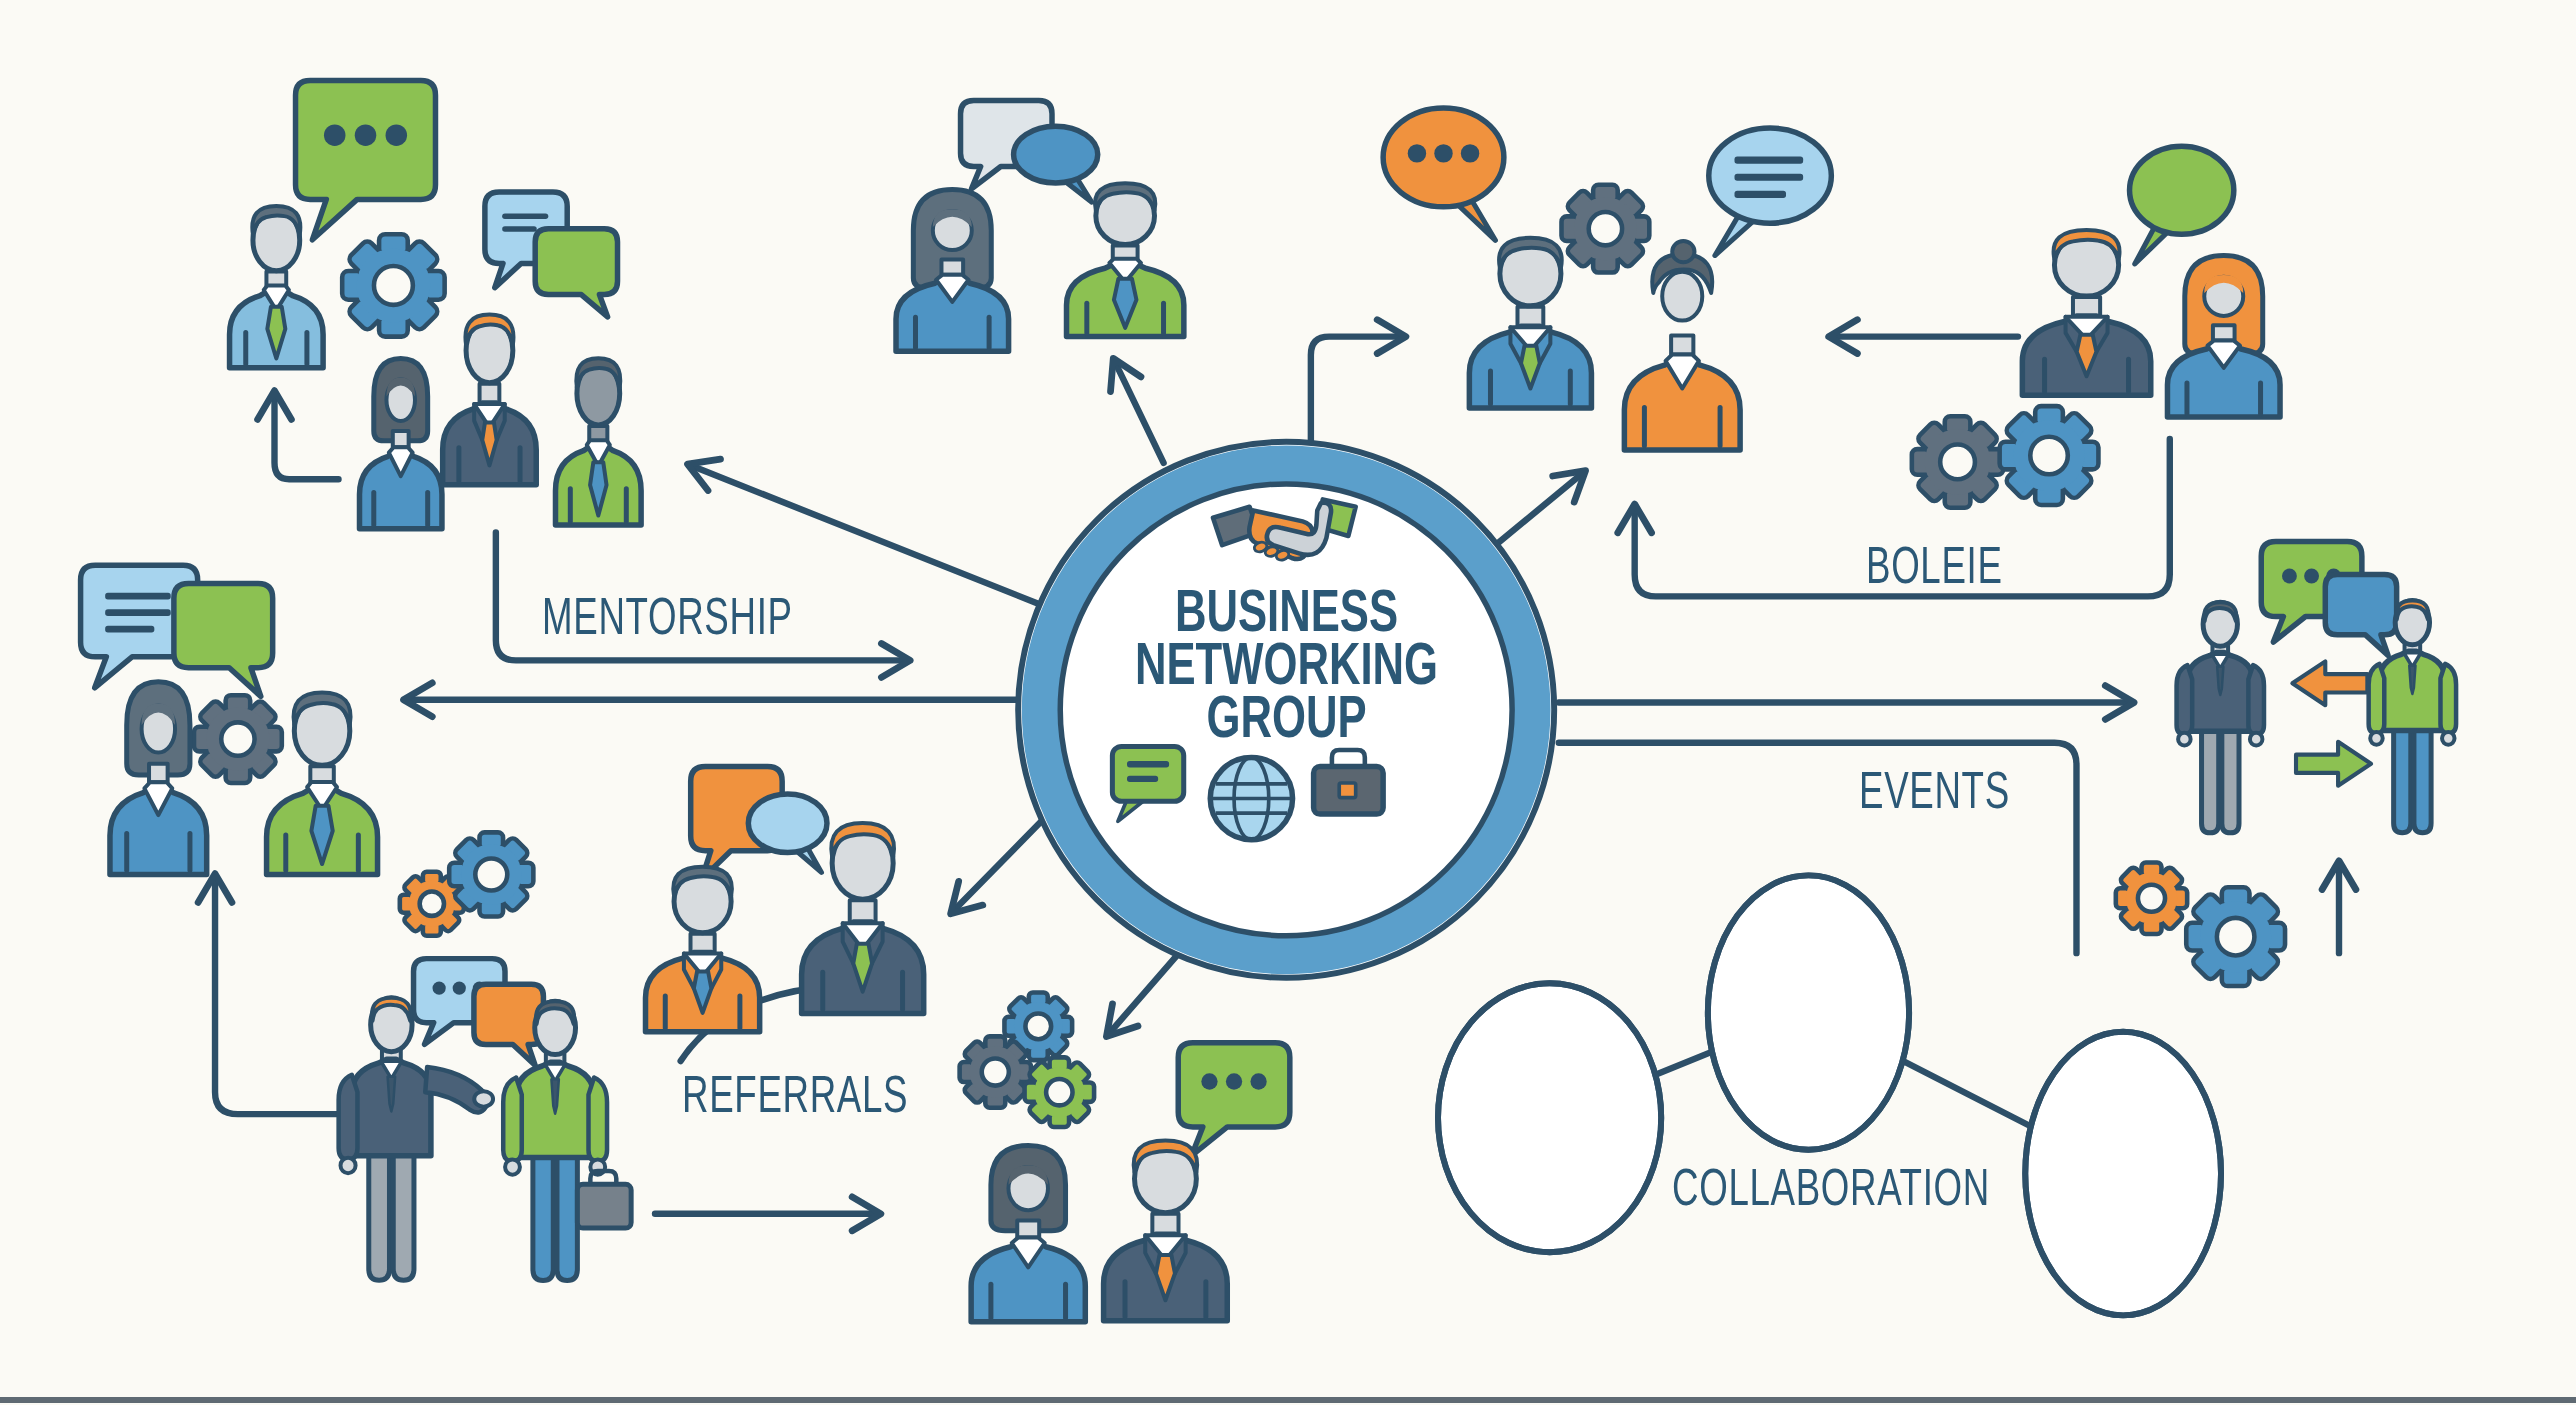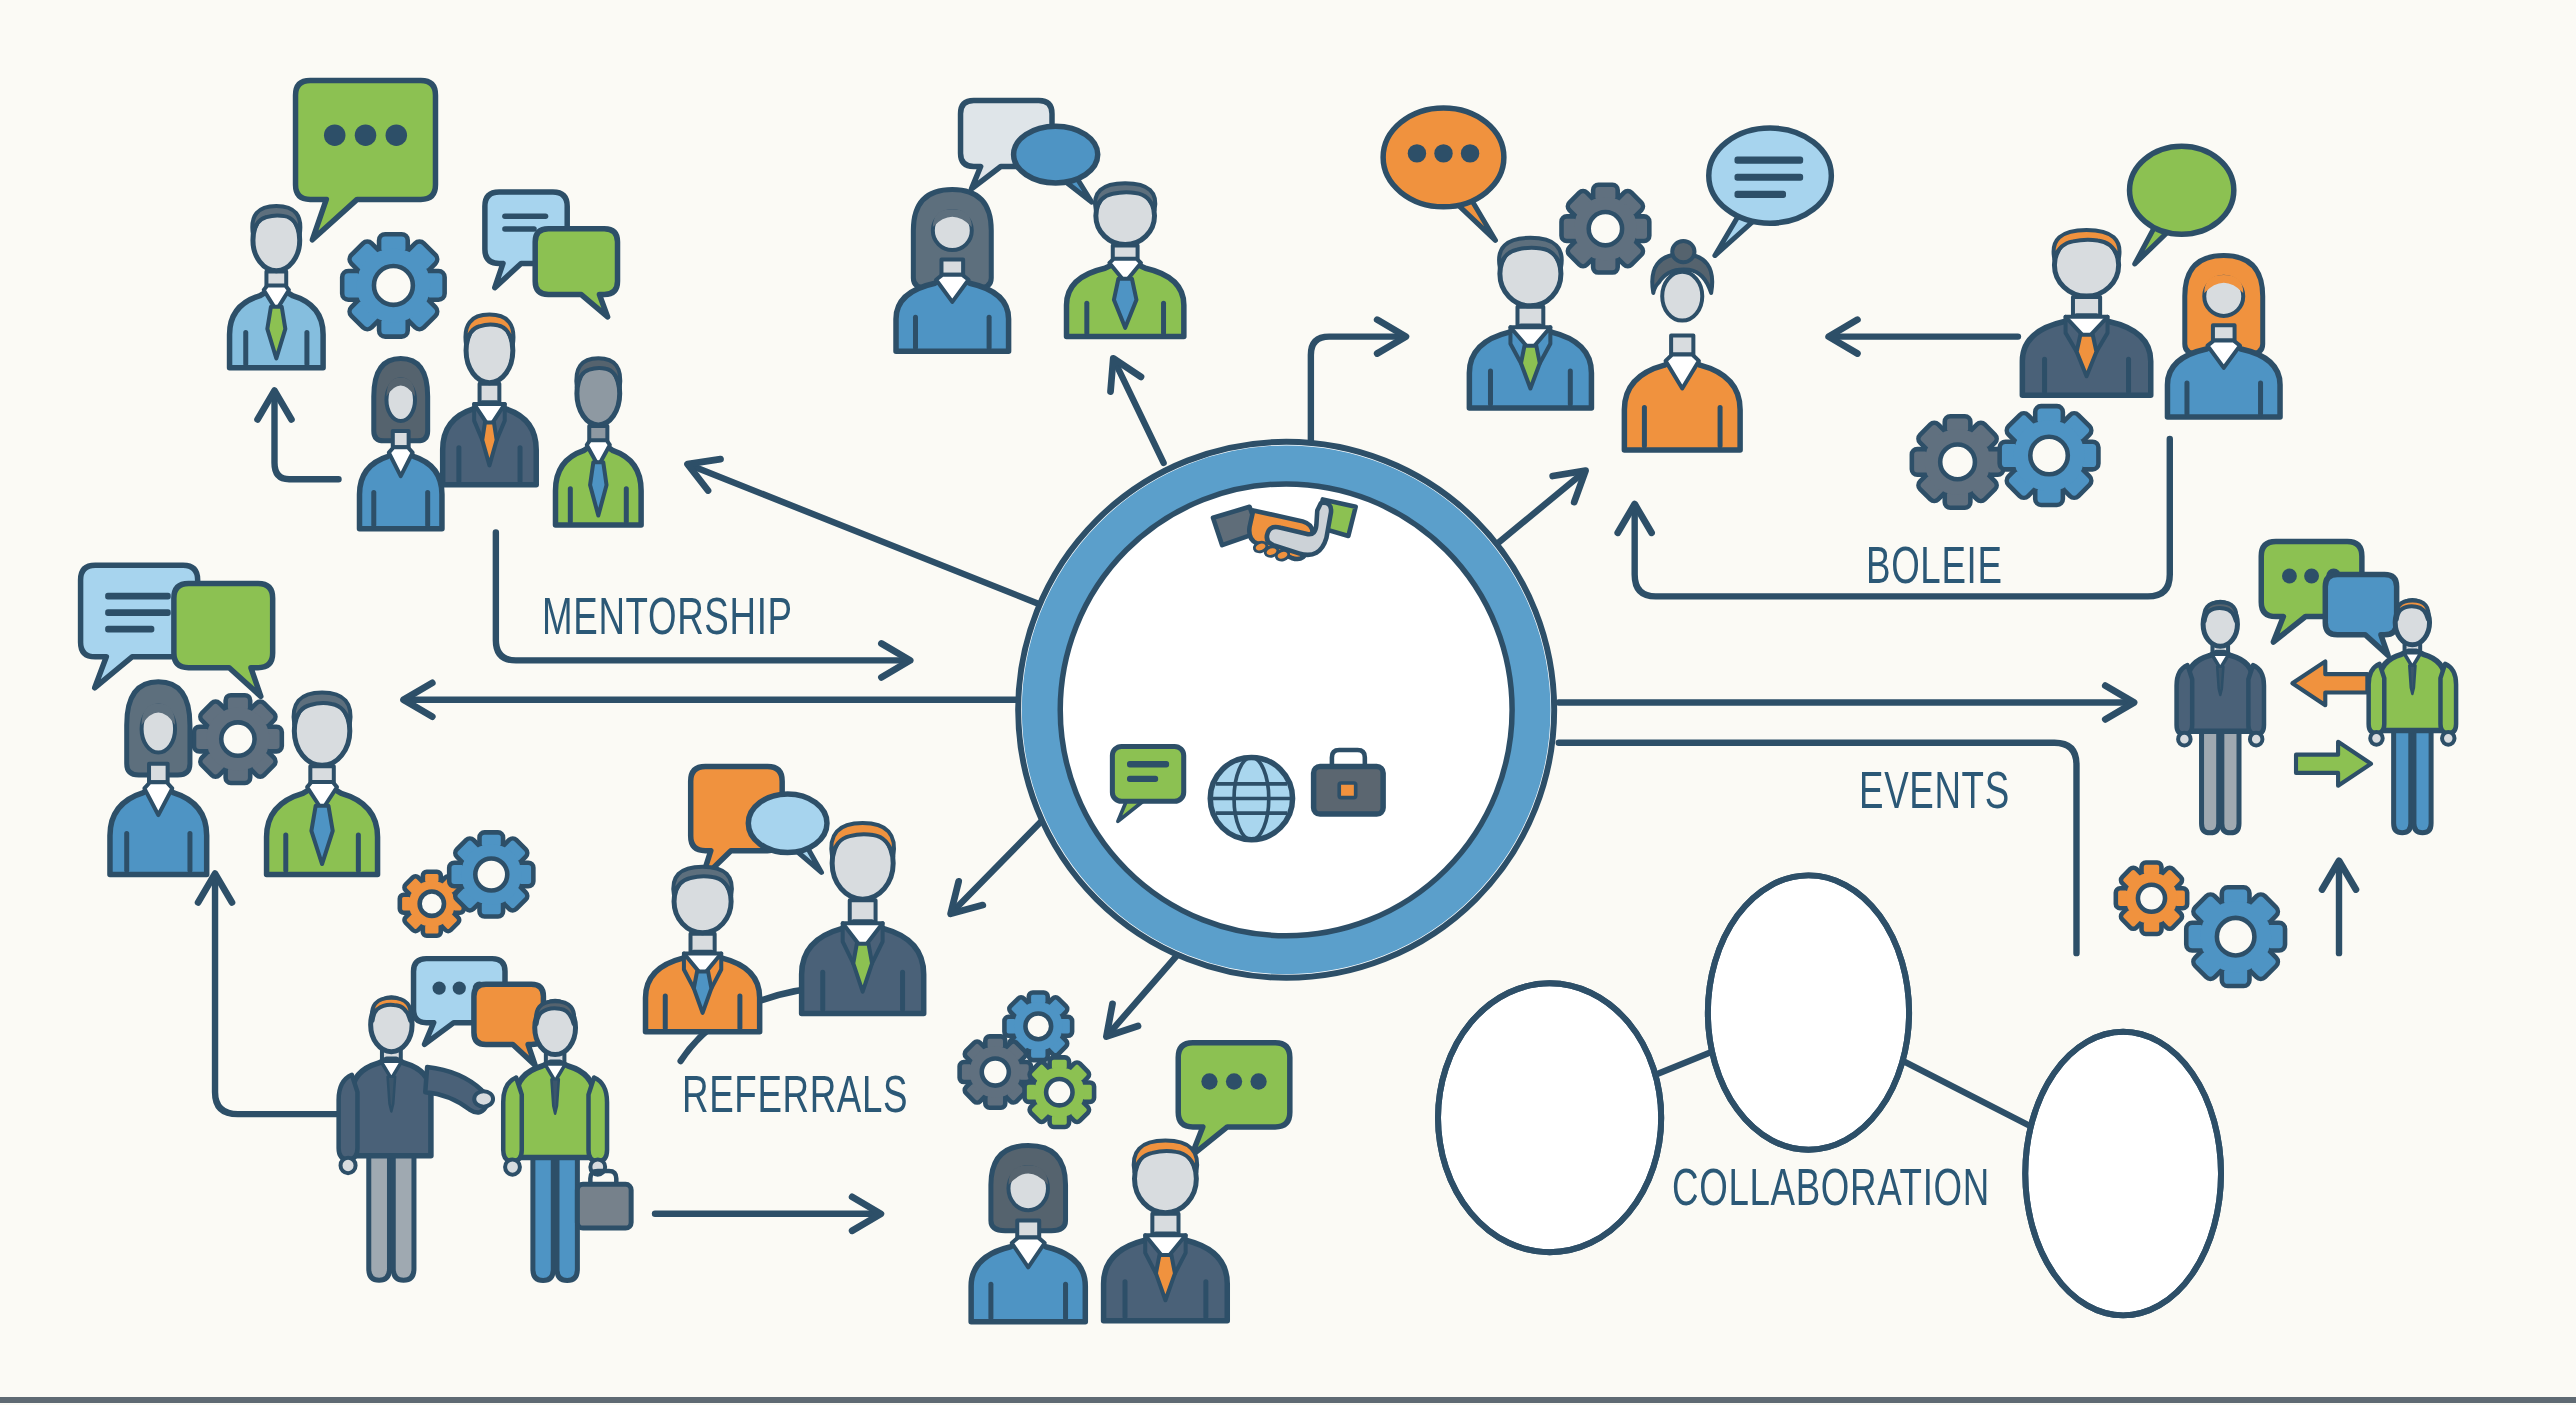--- a/index.html
+++ b/index.html
@@ -650,20 +650,25 @@
             <path d="M26,160 L26,196" fill="none" stroke="#2d4f68" stroke-width="5" stroke-linejoin="round" stroke-linecap="round" vector-effect="non-scaling-stroke"></path>
             <path d="M94,160 L94,196" fill="none" stroke="#2d4f68" stroke-width="5" stroke-linejoin="round" stroke-linecap="round" vector-effect="non-scaling-stroke"></path>
             <ellipse cx="60" cy="58" rx="18" ry="23" fill="#d8dcdf" stroke="#2d4f68" stroke-width="4" vector-effect="non-scaling-stroke"></ellipse>
             <path d="M42,54 Q42,33 60,33 Q78,33 78,54 Q69,42 60,42 Q51,42 42,54 Z" fill="#55636e" stroke="none" stroke-width="5" stroke-linejoin="round" stroke-linecap="round" vector-effect="non-scaling-stroke"></path>
           </g>
           <ellipse cx="2321" cy="1283" rx="107" ry="155" fill="none" stroke="#2d4f68" stroke-width="6.5"></ellipse>
         </g>
       </g>
     </svg>
 
+  <div id="center-title">
+    <div class="tline" id="title-1">BUSINESS</div>
+    <div class="tline" id="title-2">NETWORKING</div>
+    <div class="tline" id="title-3">GROUP</div>
+  </div>
 
   <div class="label" id="label-mentorship">MENTORSHIP</div>
   <div class="label" id="label-referrals">REFERRALS</div>
   <div class="label" id="label-events">EVENTS</div>
   <div class="label" id="label-collaboration">COLLABORATION</div>
   <div class="label" id="label-boleie">BOLEIE</div>
 
   <div id="bottom-edge"></div>
 </div>
 

